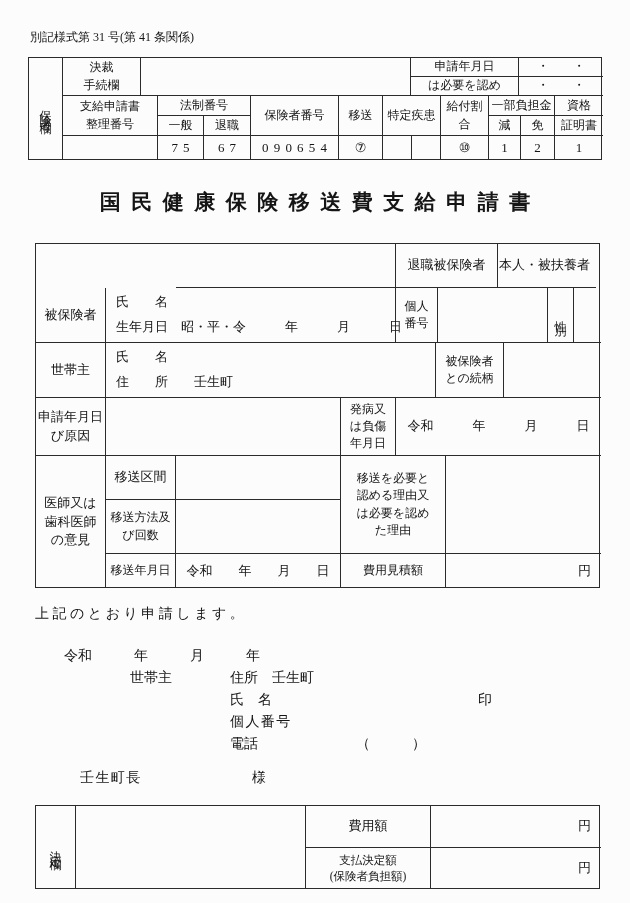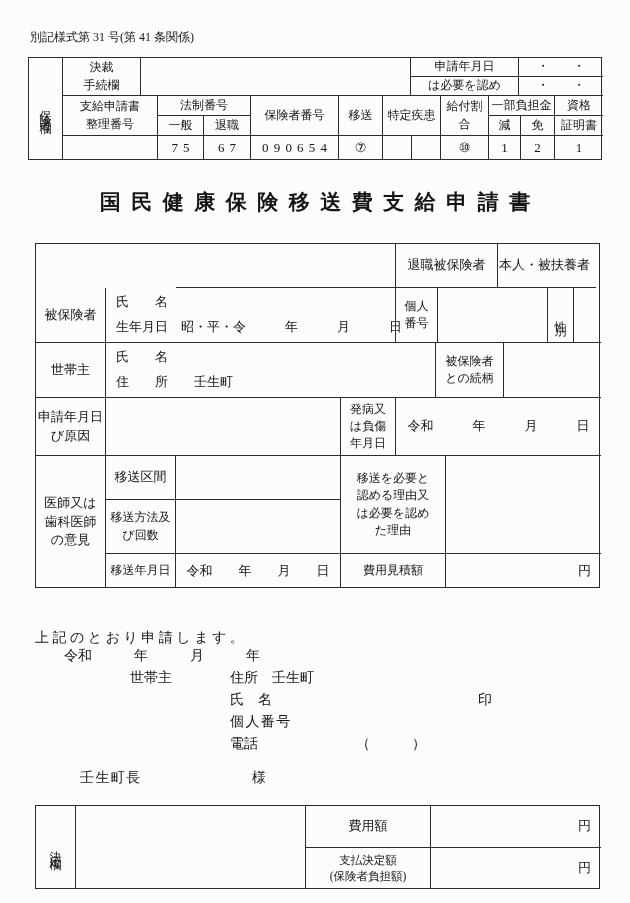--- a/index.html
+++ b/index.html
@@ -127,21 +127,21 @@
     <div class="cell no-br" style="left:410px;top:212px;width:155px;height:98px;"></div>
     <div class="cell f12" style="left:70px;top:256px;width:70px;height:54px;">移送方法及
 び回数</div>
     <div class="cell" style="left:140px;top:256px;width:165px;height:54px;"></div>
     <div class="cell no-bb f12" style="left:70px;top:310px;width:70px;height:34px;">移送年月日</div>
     <div class="cell no-bb" style="left:140px;top:310px;width:165px;height:34px;">令和　　年　　月　　日</div>
     <div class="cell no-bb f12" style="left:305px;top:310px;width:105px;height:34px;">費用見積額</div>
     <div class="cell no-bb no-br right pr" style="left:410px;top:310px;width:155px;height:34px;">円</div>
   </div>
 
-  <div class="txt sp" style="left:35px;top:630px;">上記のとおり申請します。</div>
+  <div class="txt sp" style="left:35px;top:606px;">上記のとおり申請します。</div>
   <div class="txt" style="left:64px;top:648px;">令和　　　年　　　月　　　年</div>
   <div class="txt" style="left:130px;top:670px;">世帯主</div>
   <div class="txt" style="left:230px;top:670px;">住所　壬生町</div>
   <div class="txt" style="left:230px;top:692px;">氏　名</div>
   <div class="txt" style="left:478px;top:692px;">印</div>
   <div class="txt" style="left:230px;top:714px;letter-spacing:0.1em;">個人番号</div>
   <div class="txt" style="left:230px;top:736px;">電話　　　　　　　（　　　）</div>
   <div class="txt" style="left:80px;top:770px;letter-spacing:0.1em;">壬生町長</div>
   <div class="txt" style="left:252px;top:770px;">様</div>
 

